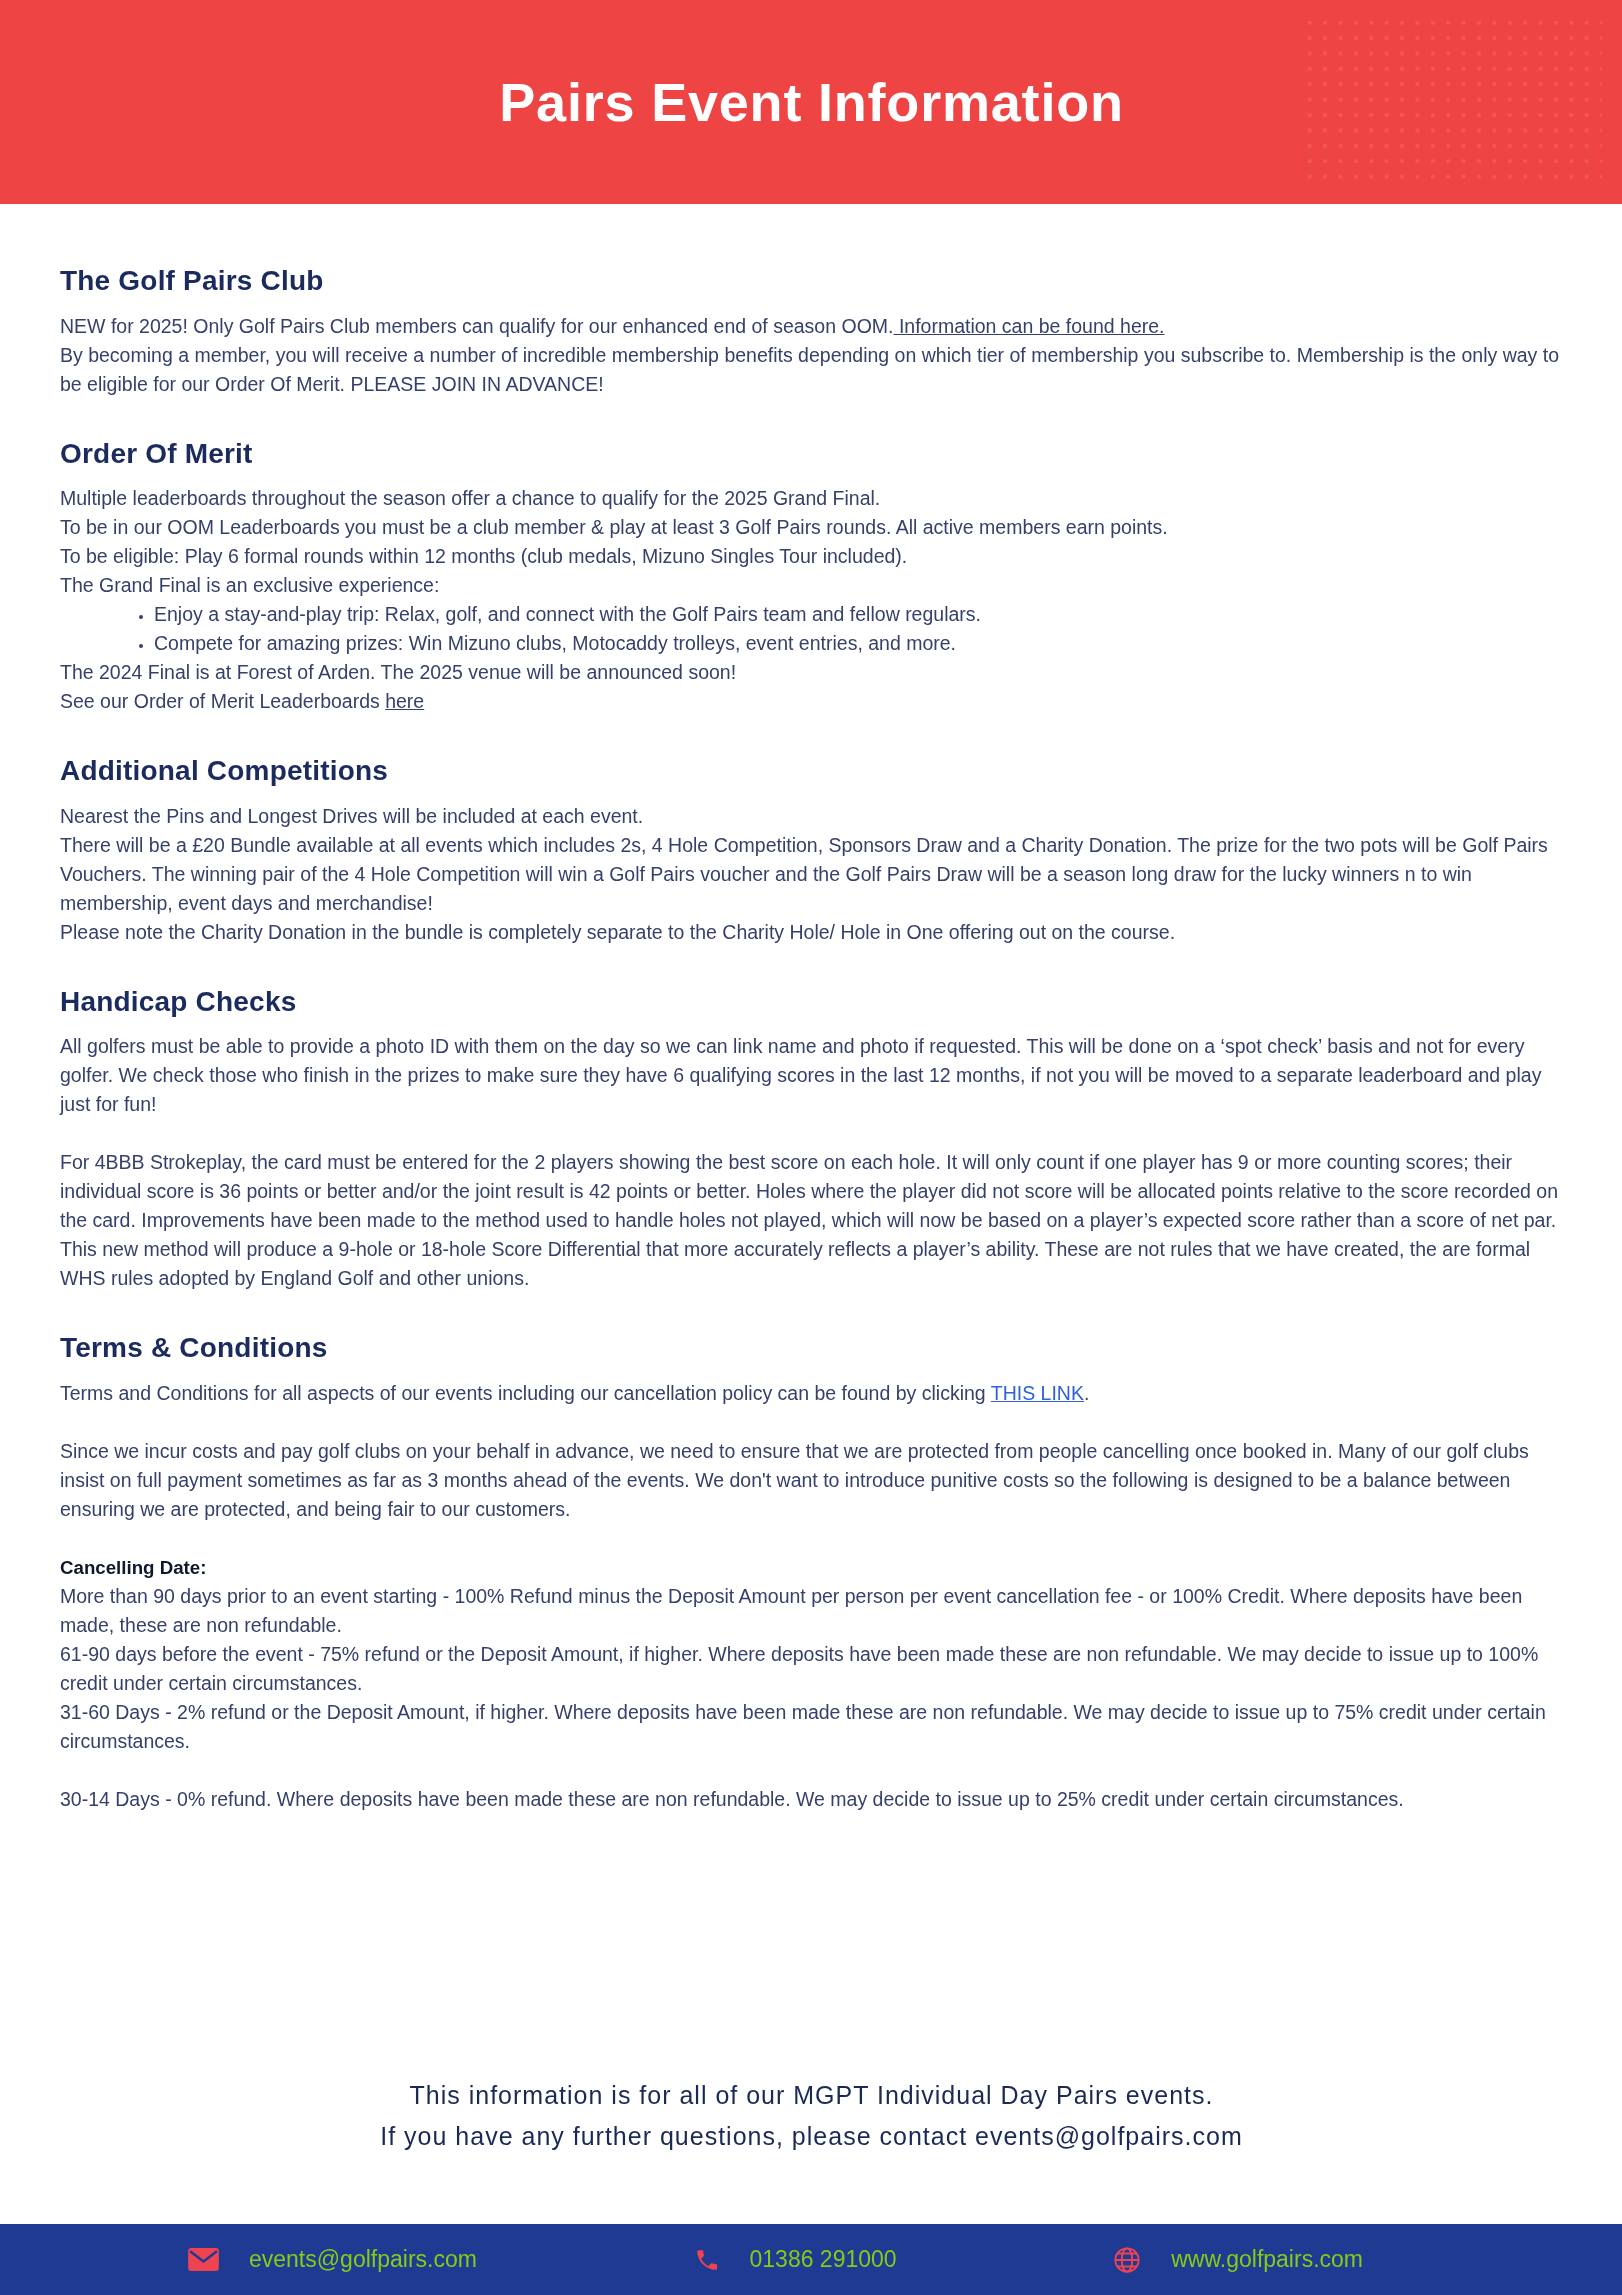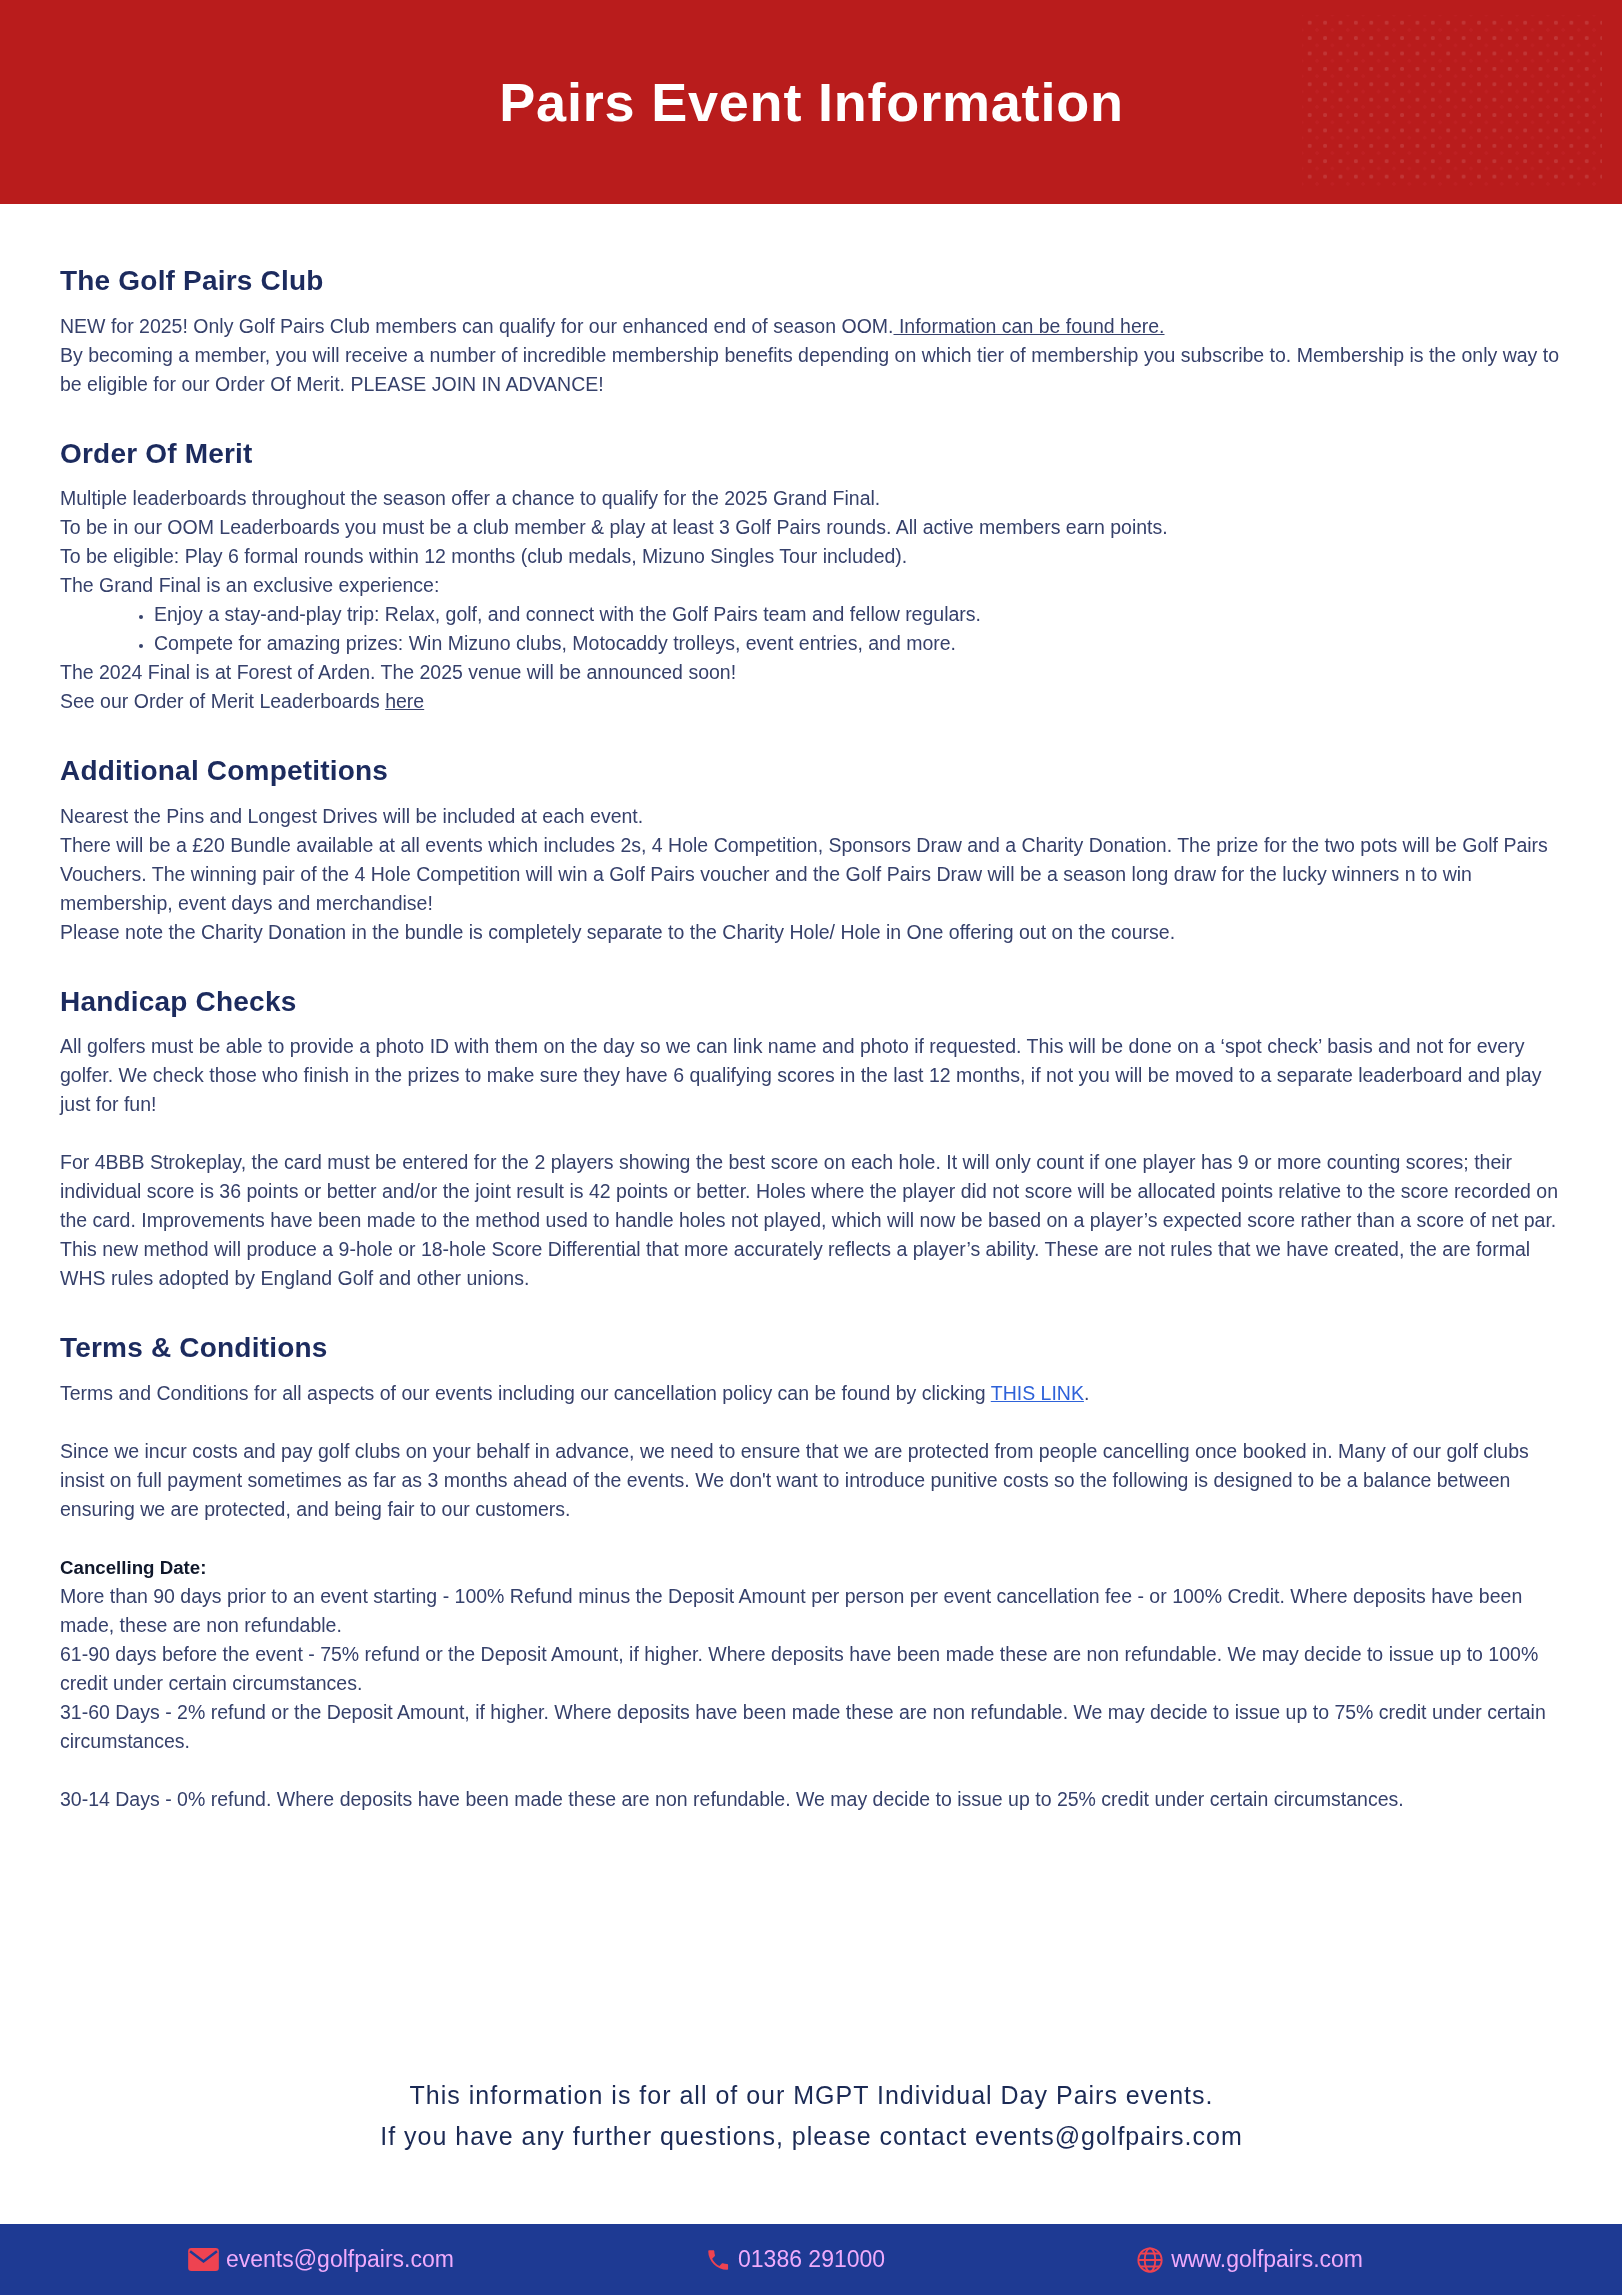--- a/index.html
+++ b/index.html
@@ -10,21 +10,21 @@
     margin:0 auto;
     background:#ffffff;
     font-family:"Liberation Sans","DejaVu Sans",sans-serif;
     color:#36416b;
     overflow:hidden;
   }
   
   .header {
     position:relative;
     height:204px;
-    background:#b91c1c;
+    background:#ef4444;
     display:flex; align-items:center; justify-content:center;
     overflow:hidden;
   }
   .header h1 {
     color:#ffffff;
     font-size:54px;
     font-weight:bold;
     letter-spacing:0.8px;
   }
   .dots {
@@ -81,22 +81,22 @@
   .footer {
     position:absolute;
     left:0; right:0; bottom:0;
     height:71px;
     background:#1e3a93;
     display:flex; align-items:center;
     justify-content:space-between;
     padding:0 260px 0 188px;
   }
   .footer-item {
-    display:flex; align-items:center; gap:7px;
-    color:#f0abfc;
+    display:flex; align-items:center; gap:30px;
+    color:#84cc16;
     font-size:23px;
     cursor:pointer;
   }
   .icon { display:flex; align-items:center; }
   .icon svg { display:block; }
 </style>
 </head>
 <body>
 
 <div class="page">

